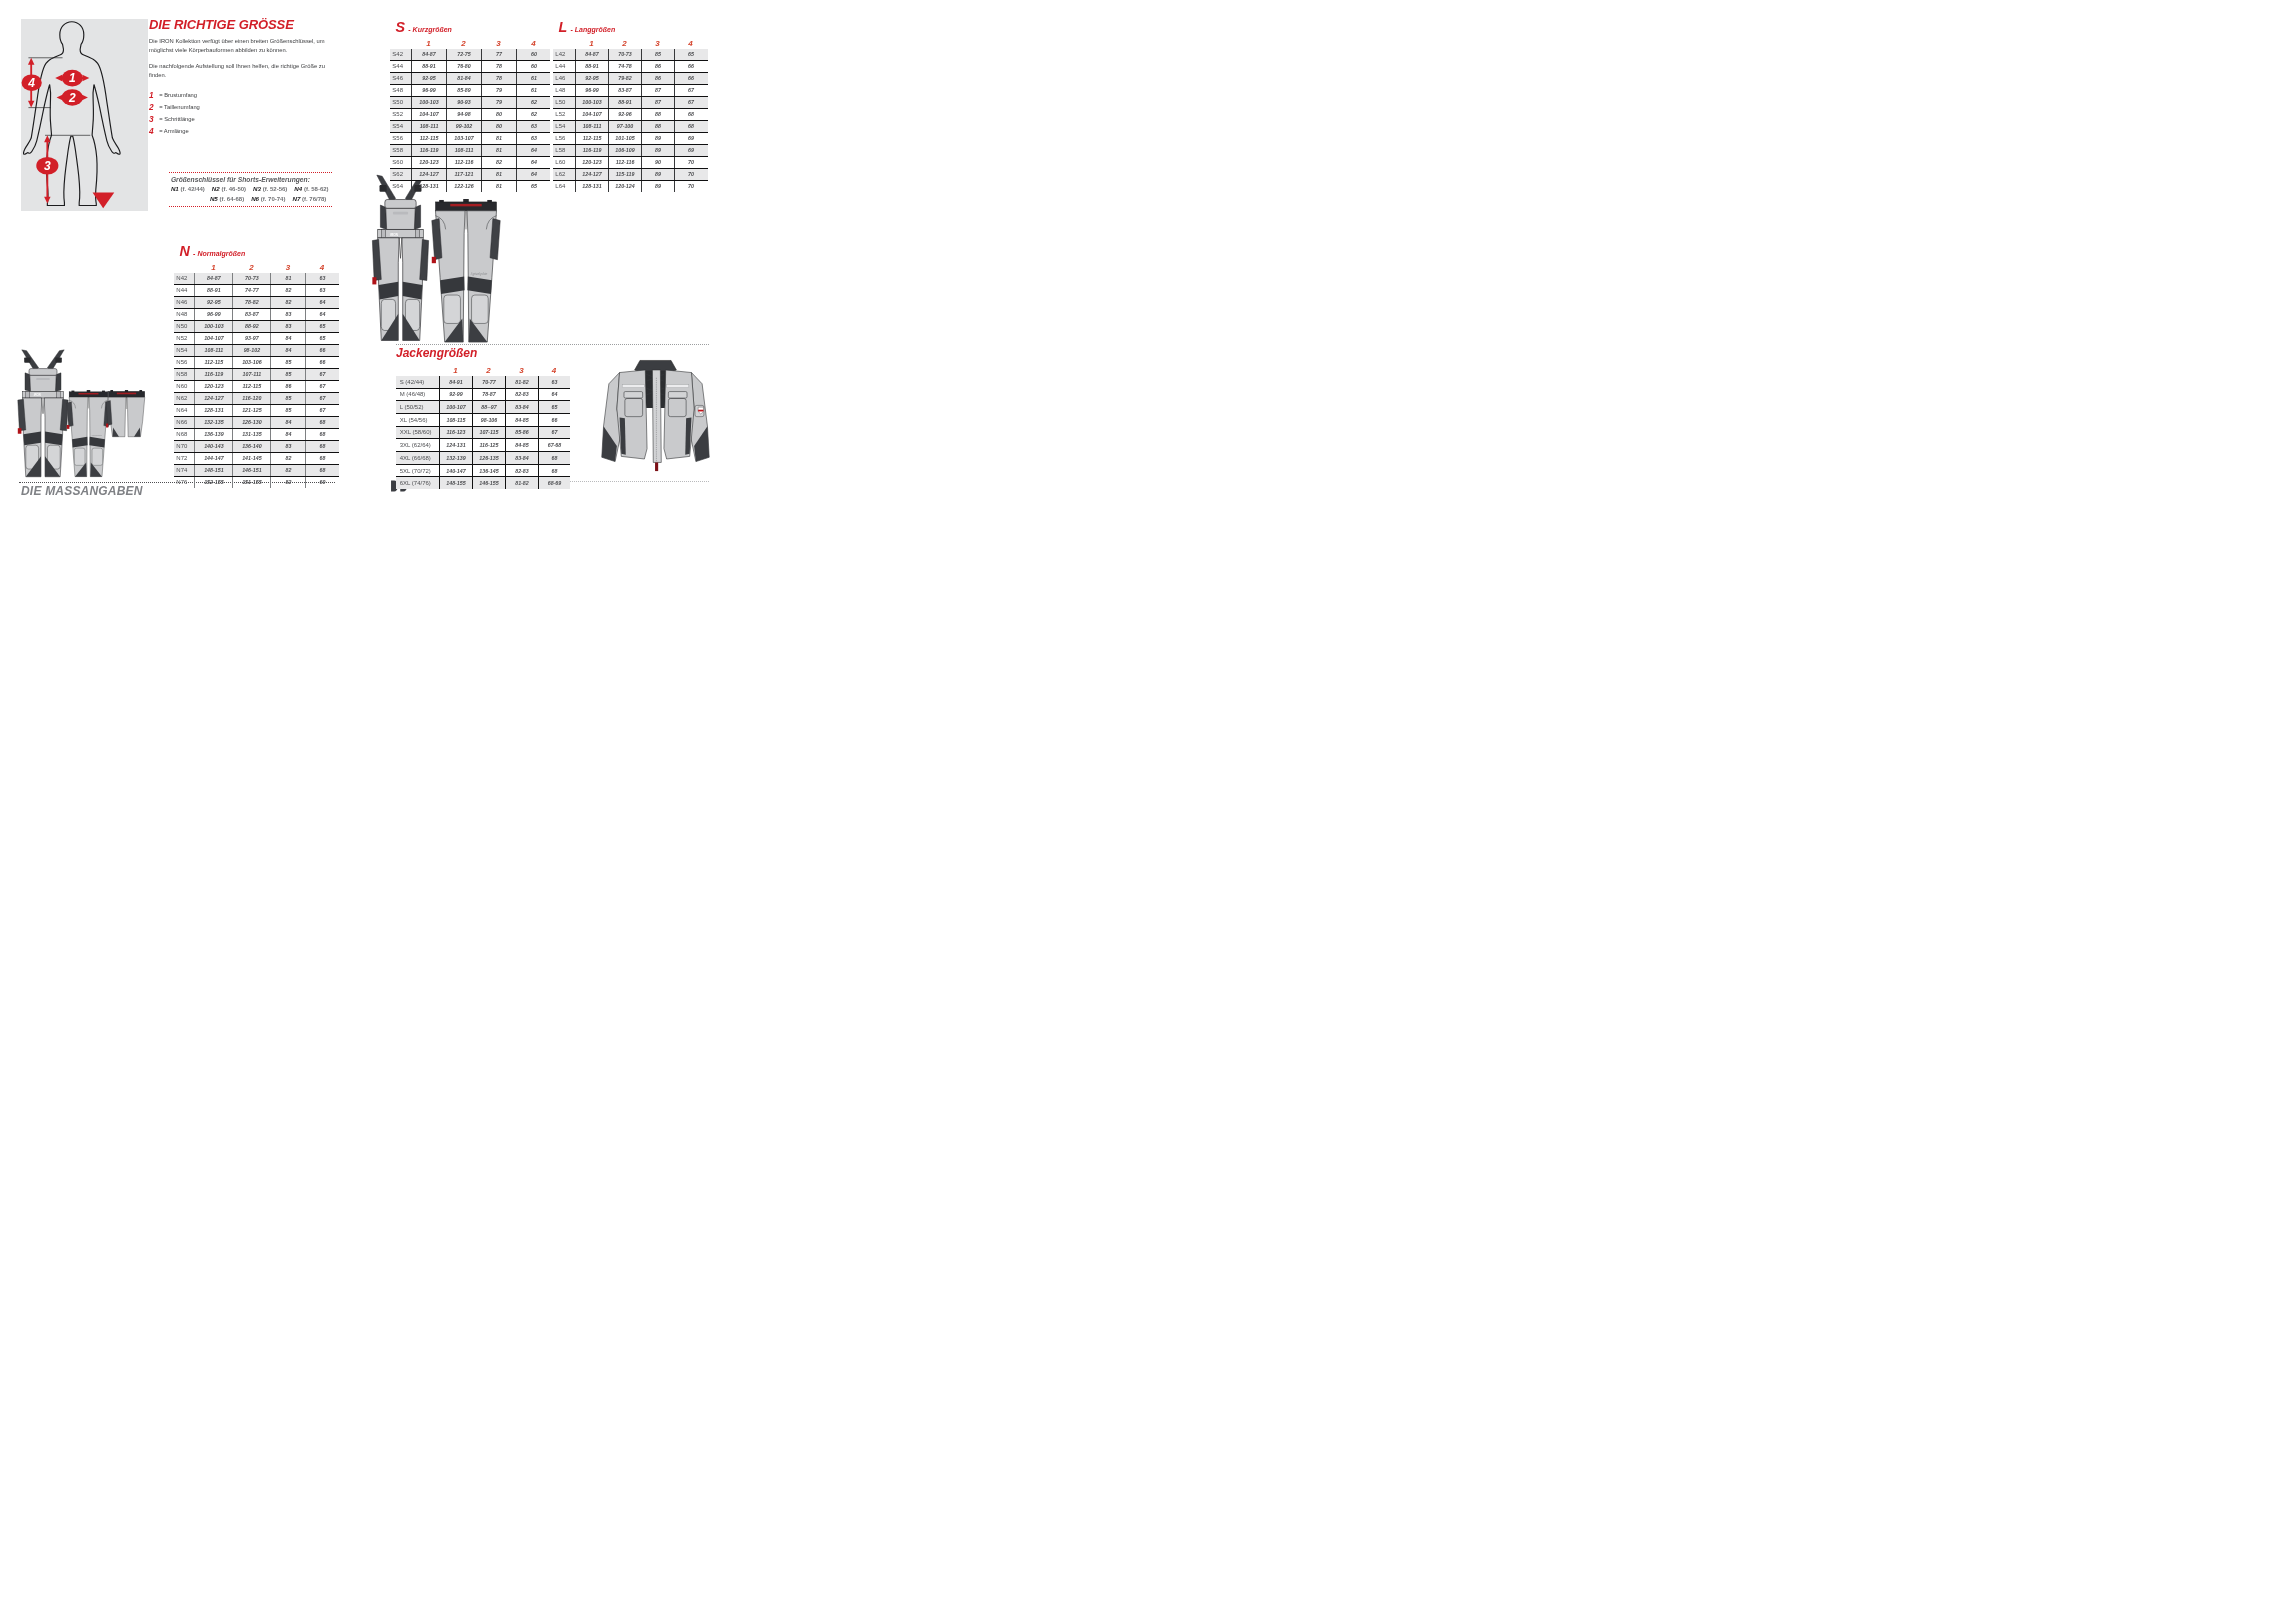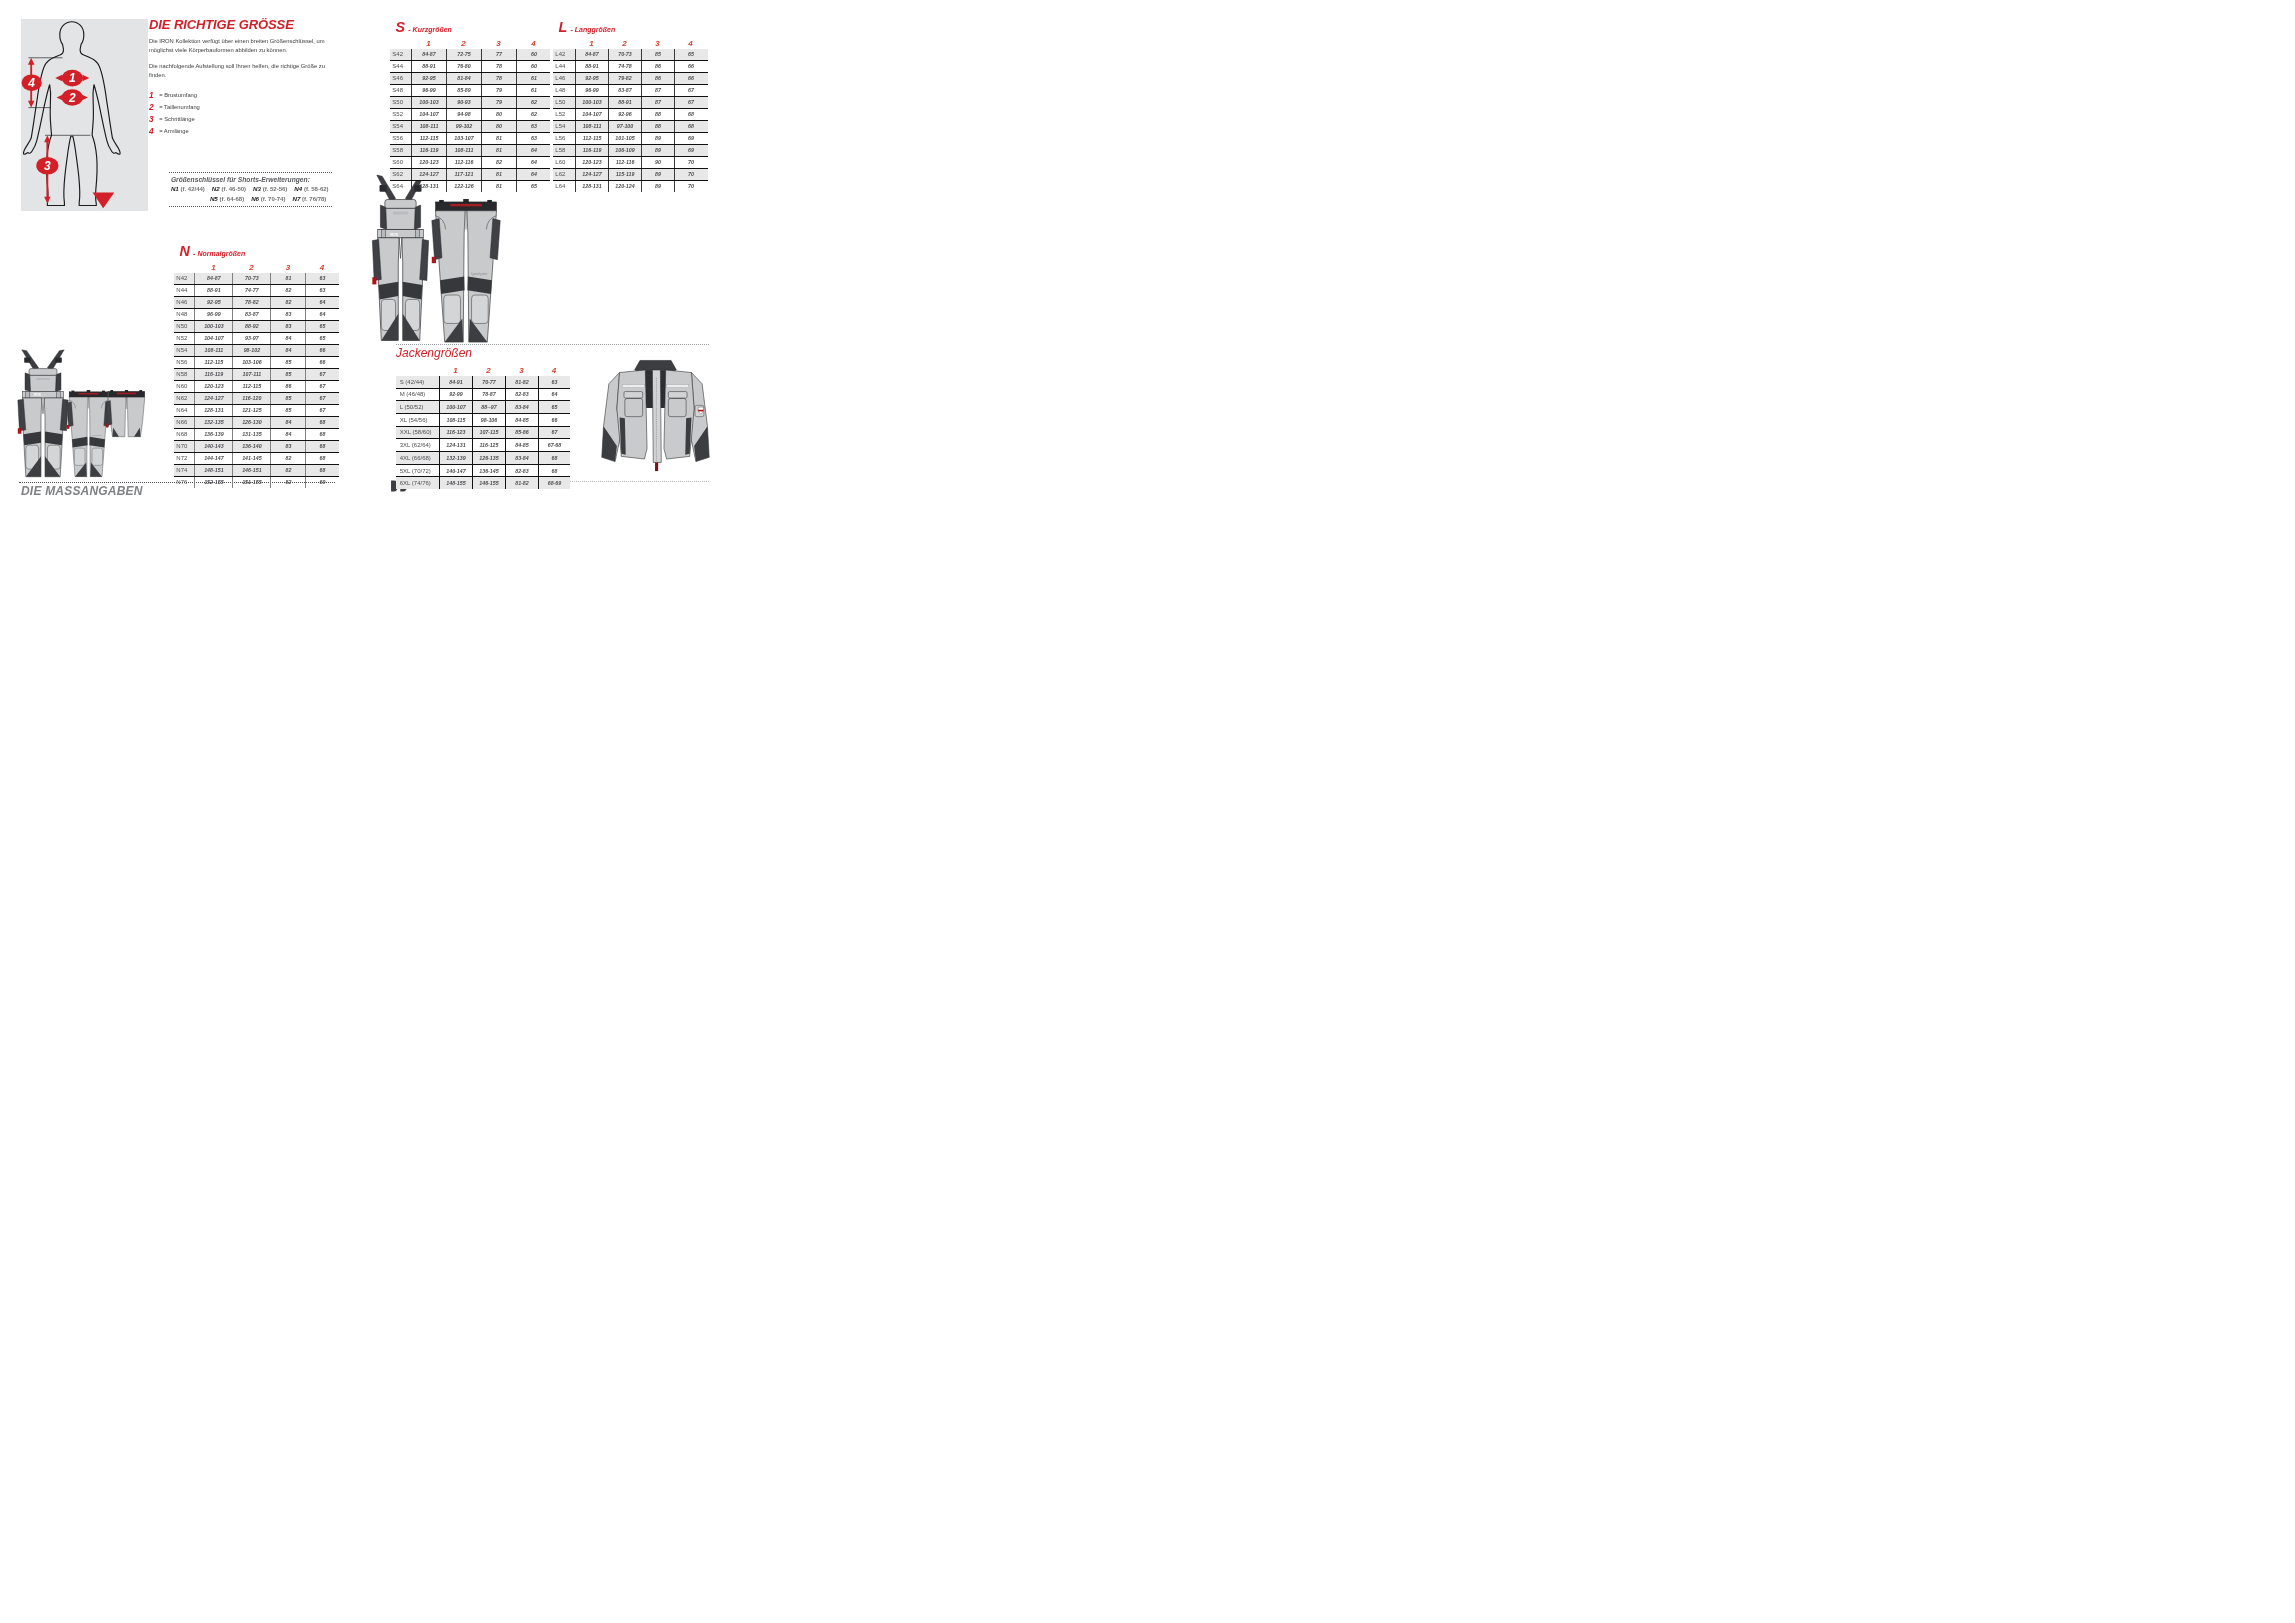--- a/index.html
+++ b/index.html
@@ -47,21 +47,21 @@
   .grid-s{grid-template-columns:21px 35px 35px 35px 35px;}
   .grid-l{grid-template-columns:22px 33px 33px 33px 33px;}
   .grid-n{grid-template-columns:20.4px 38px 38px 35px 33px;}
   .grid-j{grid-template-columns:43px 33px 33px 33px 32px;}
   .sec-s .trow,.sec-l .trow{height:11px;}
   .sec-n .trow{height:11px;}
   .sec-j .trow{height:11.7px;}
   .sec-n .cell + .cell{border-left-color:#7e8082;border-left-width:0.6px;}
   .sec-j .cell + .cell{border-left-width:0.9px;border-left-color:#111;}
   .sec-j .lab{padding-left:3.7px;}
-  .jacket-title{position:absolute;left:396px;top:346px;font-size:12px;font-weight:400;font-style:italic;color:var(--red);}
+  .jacket-title{position:absolute;left:396px;top:346px;font-size:12px;font-weight:700;font-style:italic;color:var(--red);}
   
   .dots{position:absolute;height:0;}
   .dots-gray-top{left:396px;top:344px;width:313px;border-top:1.4px dotted #9c9ea0;}
   .dots-gray-bottom{left:396px;top:481px;width:313px;border-top:1.4px dotted #b9babc;}
   .dots-dark{left:18.5px;top:482px;width:316px;border-top:1.9px dotted #4f4f52;}
   
   .footer-title{position:absolute;left:21px;top:484px;font-size:12px;font-weight:800;font-style:italic;color:var(--fgray);letter-spacing:0.2px;}
   .chevrons{position:absolute;left:391px;top:480px;}
   
   .illus{position:absolute;z-index:1;}

